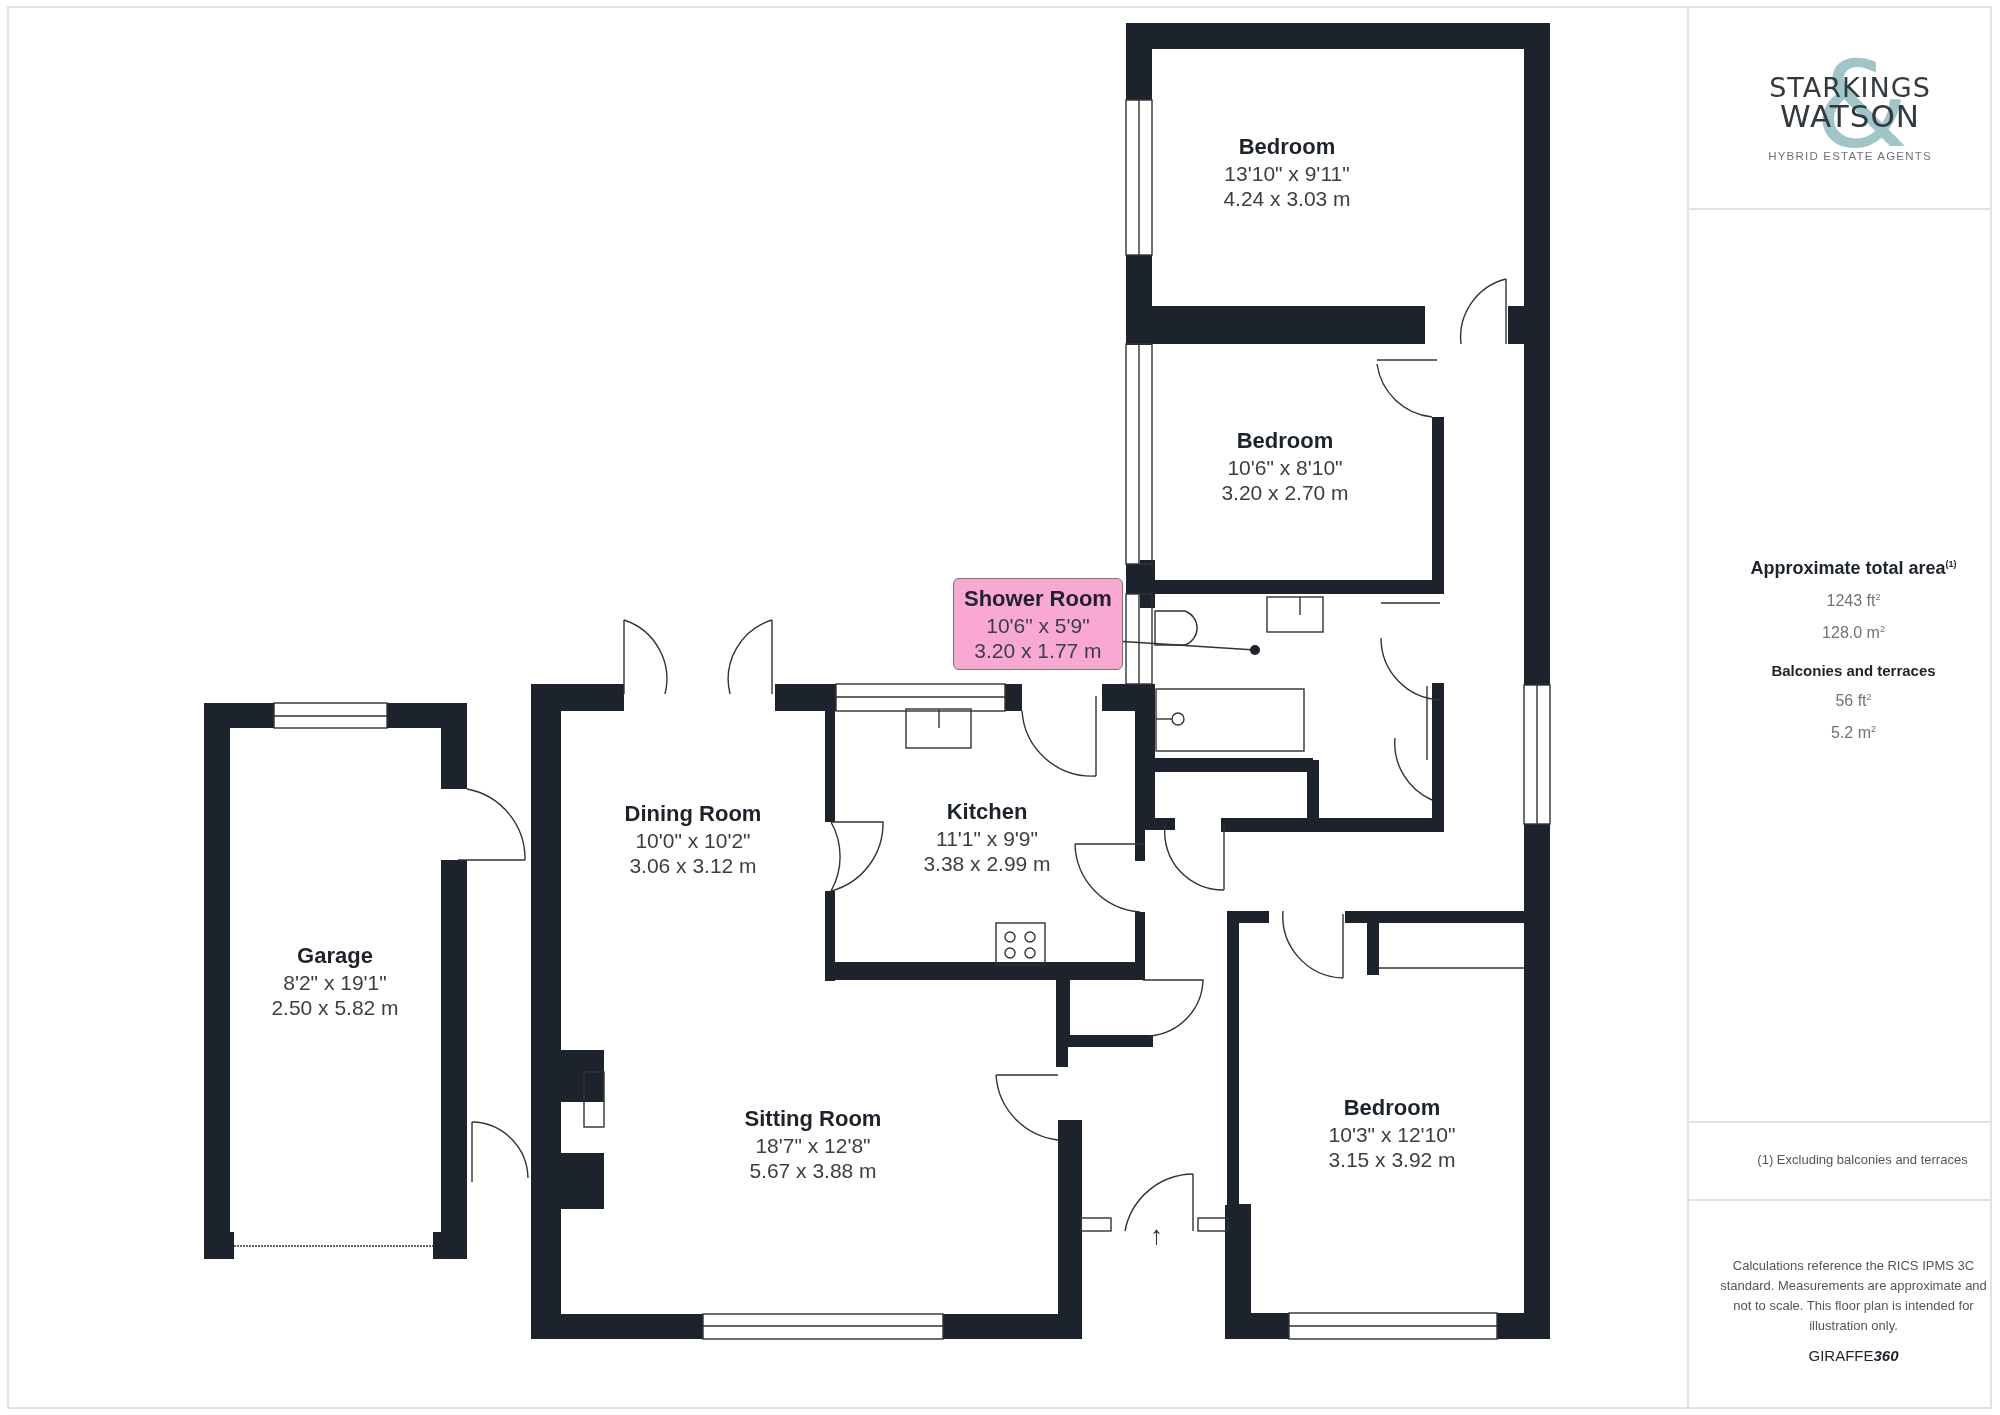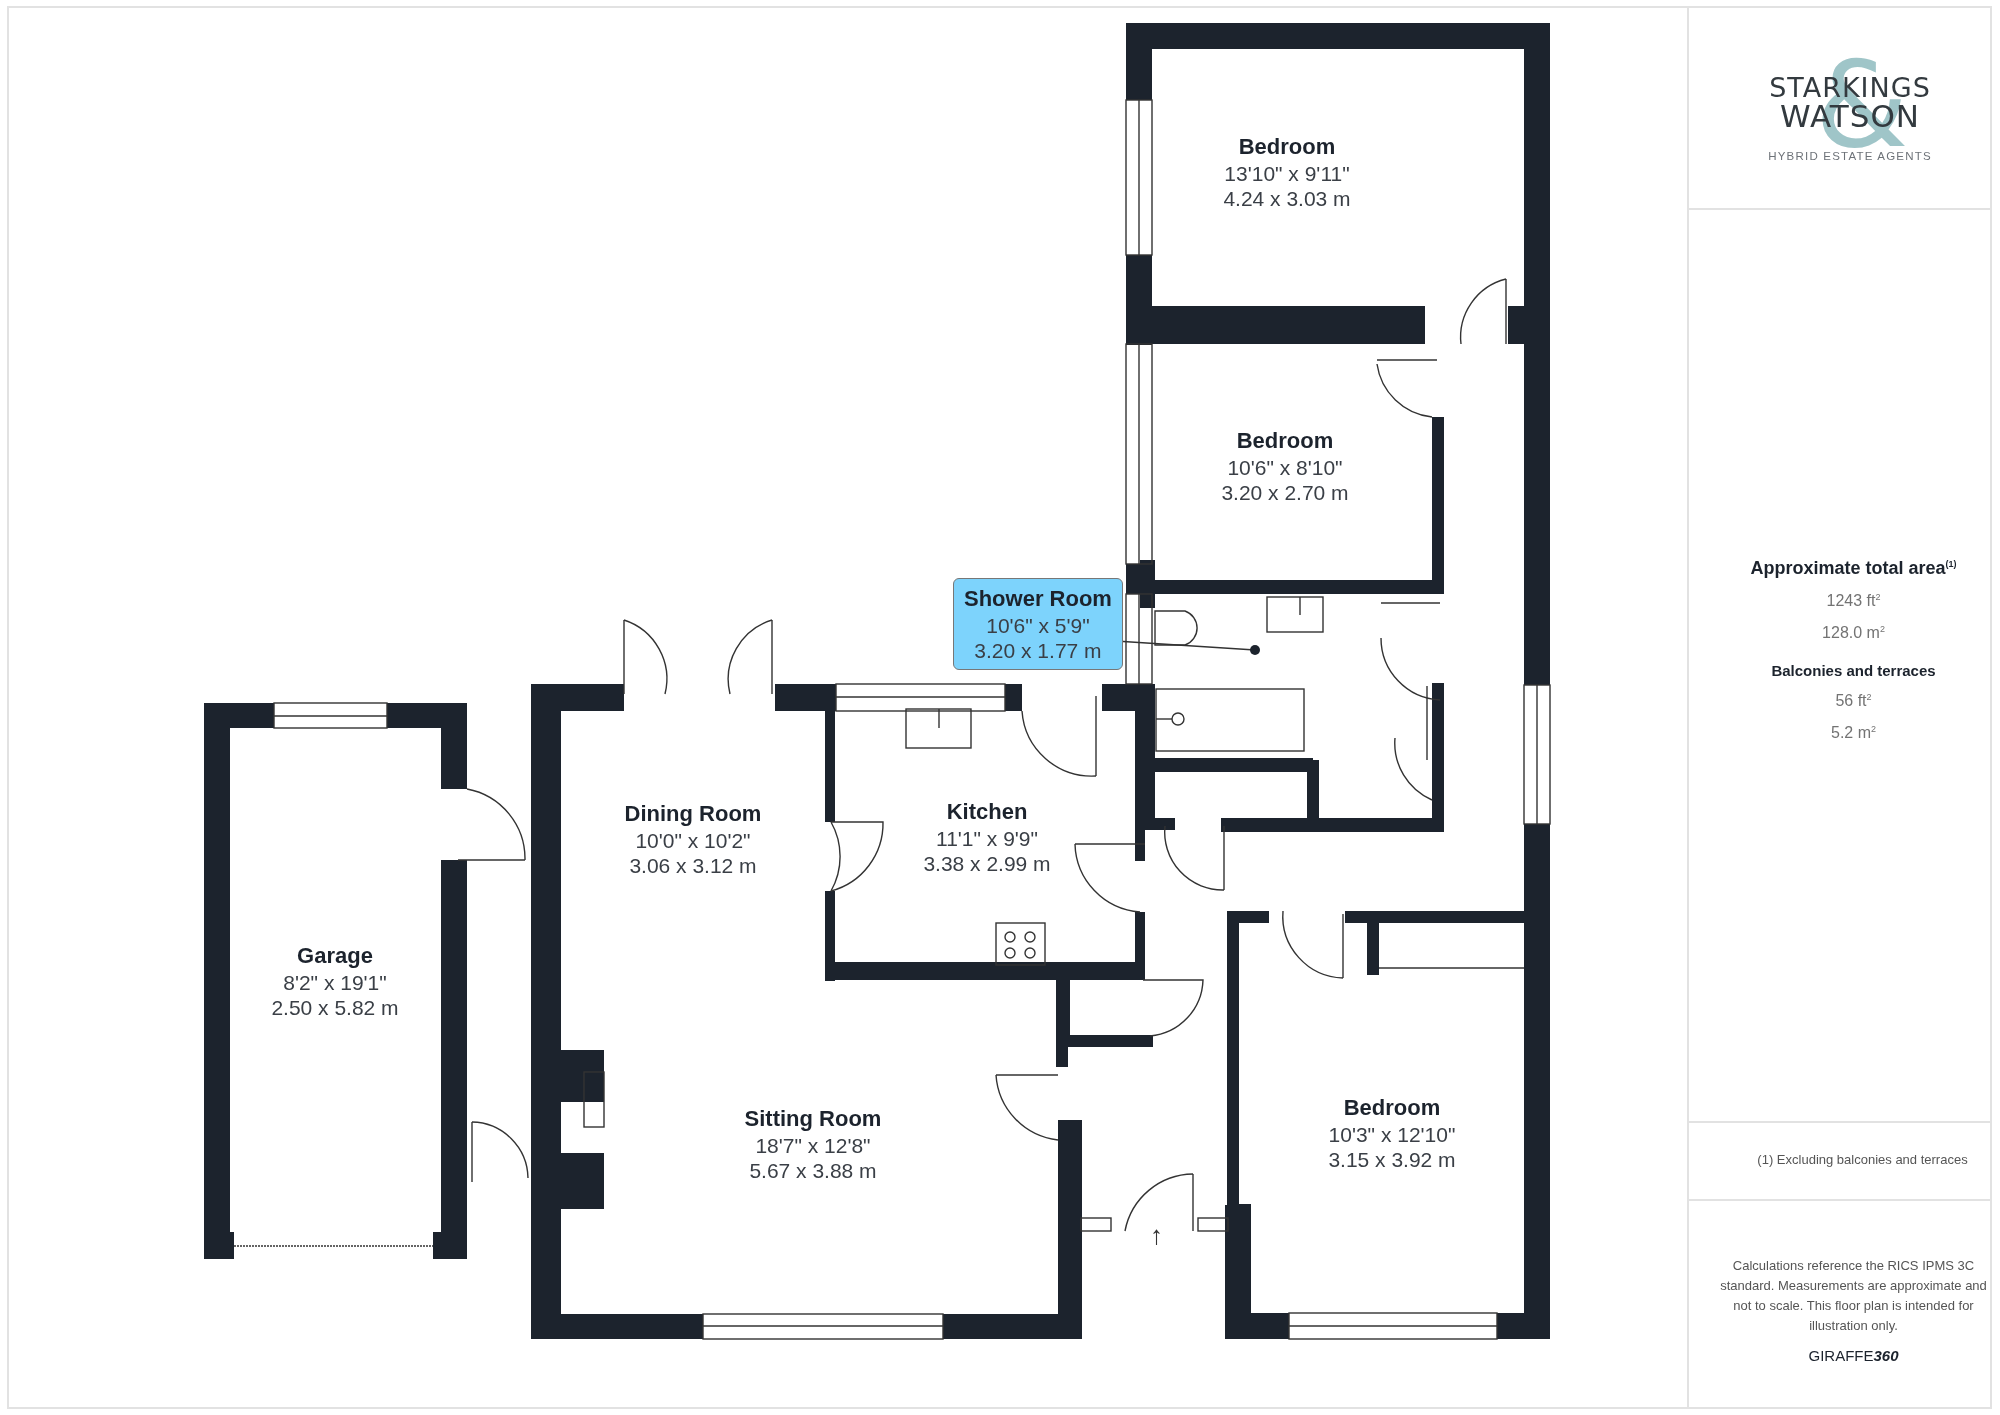--- a/index.html
+++ b/index.html
@@ -4,21 +4,21 @@
 <style>
   html,body{margin:0;padding:0;background:#fff;}
   body{width:2000px;height:1415px;position:relative;overflow:hidden;font-family:"Liberation Sans",sans-serif;}
   .frame{position:absolute;left:7px;top:6px;width:1985px;height:1403px;border:2px solid #e2e2e2;box-sizing:border-box;}
   .side-div{position:absolute;left:1687px;top:6px;width:2px;height:1403px;background:#e2e2e2;}
   .hline{position:absolute;left:1689px;width:303px;height:2px;background:#e2e2e2;}
   svg.plan{position:absolute;left:0;top:0;}
   .room-label{position:absolute;text-align:center;transform:translateX(-50%);white-space:nowrap;}
   .room-name{font-weight:bold;font-size:22px;color:#1c232d;line-height:28px;}
   .room-dim{font-size:21px;color:#3a3f46;line-height:25px;}
-  .callout{position:absolute;border:1.5px solid #777;border-radius:6px;background:#7dd3fc;padding:6px 10px 6px 10px;text-align:center;}
+  .callout{position:absolute;border:1.5px solid #777;border-radius:6px;background:#f9a8d4;padding:6px 10px 6px 10px;text-align:center;}
   .logo{position:absolute;left:1760px;top:40px;width:180px;height:140px;}
   .logo-amp{position:absolute;left:55px;top:5px;font-size:120px;color:#9fc5c8;font-family:"DejaVu Sans",sans-serif;line-height:120px;}
   .logo-t1,.logo-t2{position:absolute;left:0;width:180px;text-align:center;color:#333a3f;font-size:27px;letter-spacing:1px;font-family:"DejaVu Sans",sans-serif;}
   .logo-t1{top:32px;}
   .logo-t2{top:58px;font-size:31px;}
   .logo-sub{position:absolute;left:0;top:110px;width:180px;text-align:center;color:#6d7278;font-size:11.5px;letter-spacing:1.2px;}
   .panel-text{position:absolute;left:1689px;width:329px;text-align:center;}
   .area-title{font-weight:bold;font-size:18px;color:#1c232d;}
   .area-val{font-size:16px;color:#737373;line-height:28px;}
   .bal-title{font-weight:bold;font-size:15px;color:#1c232d;}

